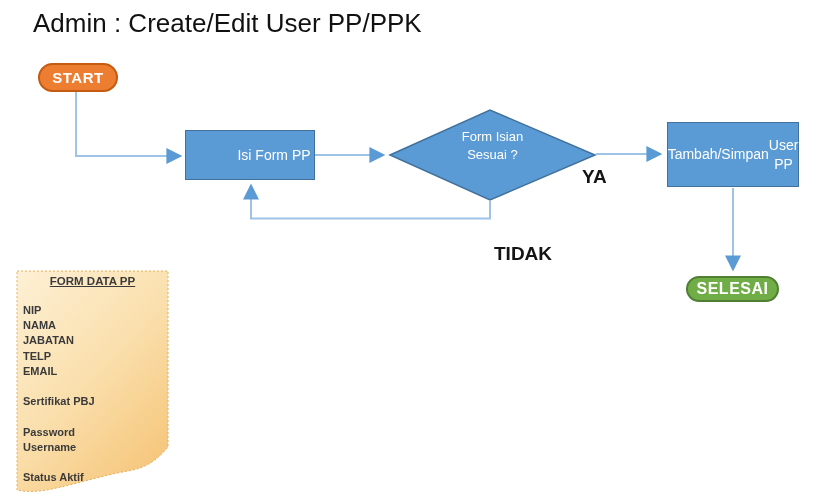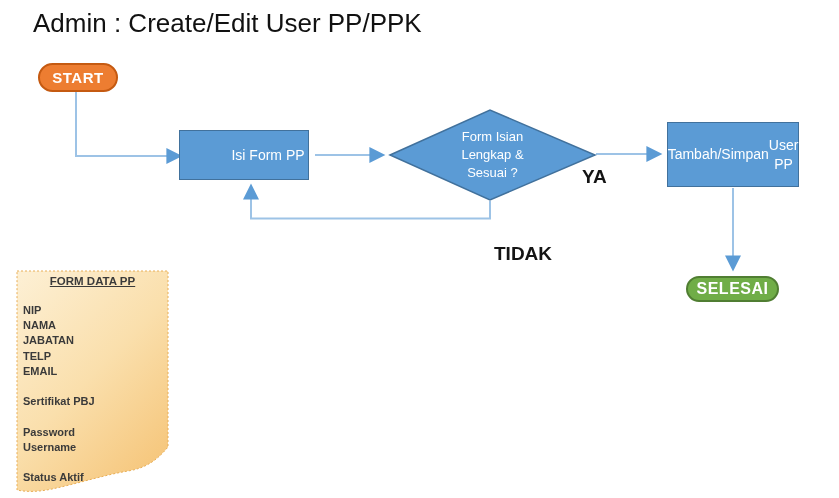--- a/index.html
+++ b/index.html
@@ -17,21 +17,21 @@
     letter-spacing:0px;white-space:nowrap;
   }
   .node{position:absolute;display:flex;align-items:center;justify-content:center;
     color:#ffffff;text-align:center;box-sizing:border-box;}
   .pill-start{
     left:38px;top:63px;width:80px;height:29px;
     background:#ED7D31;border:2px solid #C55A11;border-radius:15px;
     font-size:15px;font-weight:600;letter-spacing:0.5px;
   }
   .rect-isi{
-    left:179px;top:130px;width:130px;height:50px;
+    left:185px;top:130px;width:130px;height:50px;
     background:#5B9BD5;border:1.5px solid #41719C;
     font-size:14px;
     padding-left:48px;
   }
   .rect-tambah{
     left:667px;top:122px;width:132px;height:65px;
     background:#5B9BD5;border:1.5px solid #41719C;
     font-size:14px;flex-direction:row;line-height:19px;
   }
   .pill-end{
@@ -95,21 +95,20 @@
   <div class="node pill-start">
     <span>START</span>
   </div>
 
   <div class="node rect-isi">
     <span>Isi Form PP</span>
   </div>
 
   <div class="diamond-text">
     <div>Form Isian</div>
-    <div>Lengkap &amp;</div>
     <div>Sesuai ?</div>
   </div>
 
   <div class="node rect-tambah">
     <div>Tambah/Simpan</div>
     <div>User PP</div>
   </div>
 
   <div class="node pill-end">
     <span>SELESAI</span>

